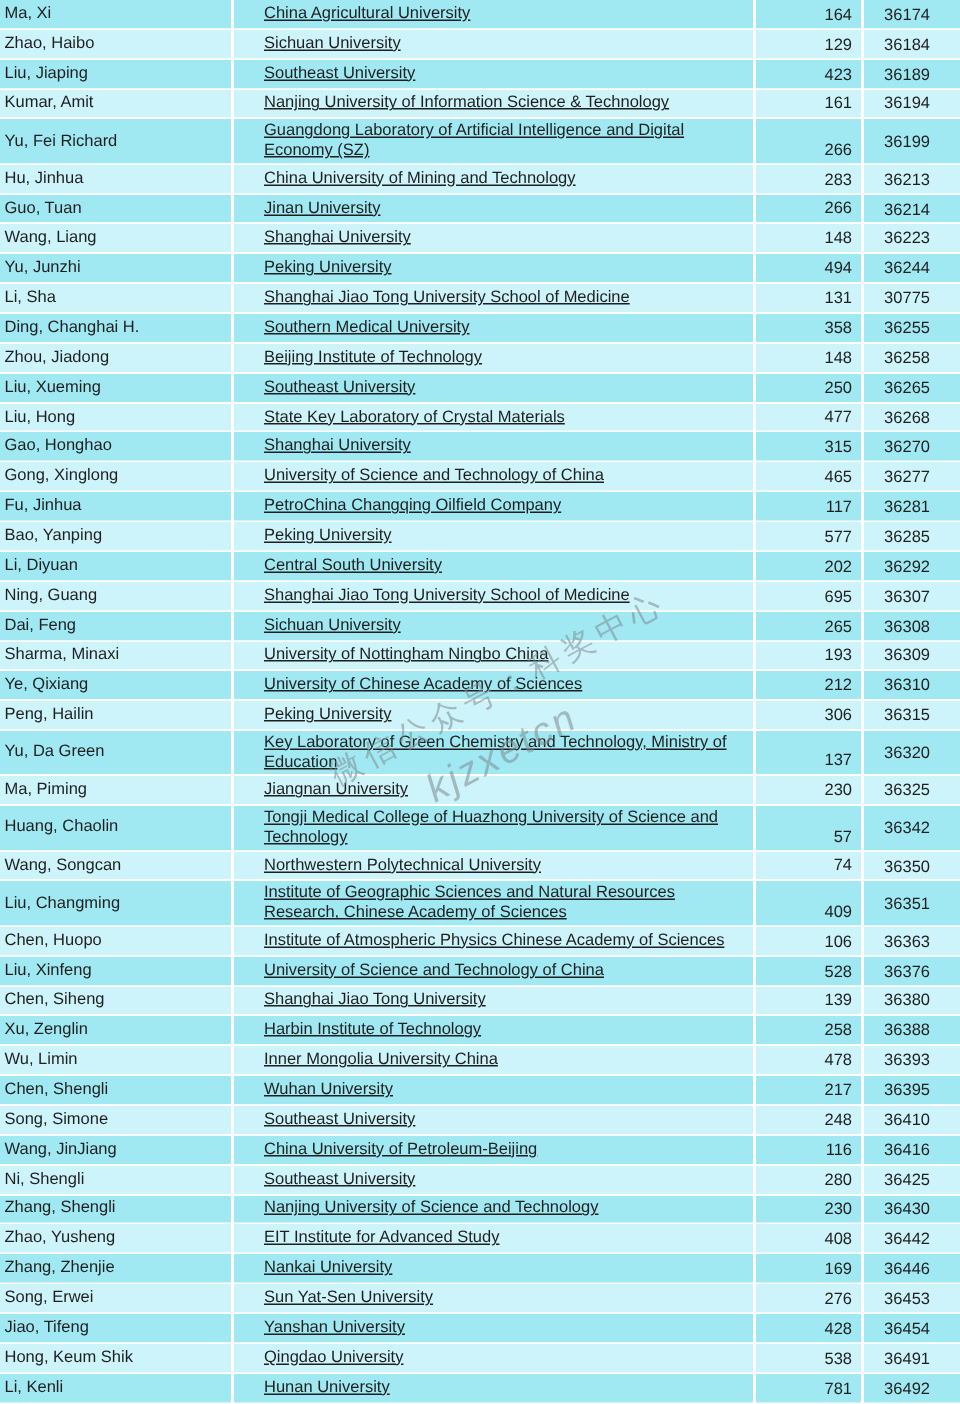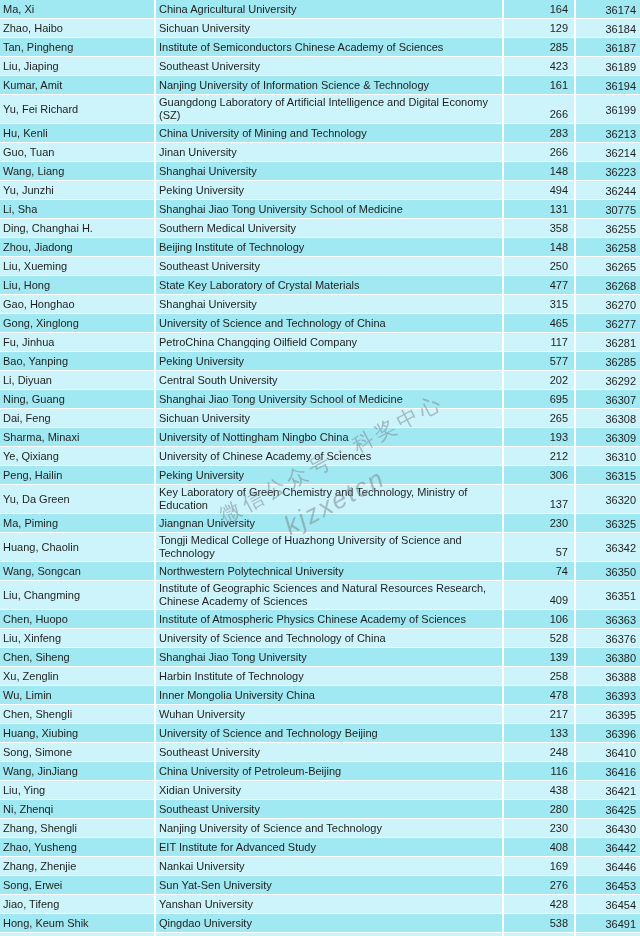--- a/index.html
+++ b/index.html
@@ -22,23 +22,23 @@
     border-bottom: 1.5px solid #ffffff;
     padding: 1px 4px;
     height: 14px;
     overflow: hidden;
     word-wrap: break-word;
   }
   tr:nth-child(odd) td  { background: var(--row-odd,  #a0e8f2); }
   tr:nth-child(even) td { background: var(--row-even, #ccf4fa); }
   td.col-name, td.col-inst, td.col-val { border-right: 2px solid #ffffff; }
   td.col-name { padding-left: 3px;  vertical-align: middle; }
-  td.col-inst { padding-left: 3px;  vertical-align: middle; }
+  td.col-inst { padding-left: 20px;  vertical-align: middle; text-decoration: underline; }
   td.col-val  { text-align: right; vertical-align: bottom; padding-right: 6px; padding-bottom: 2px; padding-left: 16px; }
-  td.col-rank { text-align: right; vertical-align: middle; padding-right: 4px; padding-top: 3px; }
+  td.col-rank { text-align: right; vertical-align: middle; padding-right: 20px; padding-top: 3px; }
   .watermark {
     position: absolute;
     left: 215px; top: 505px;
     transform: rotate(-28deg);
     transform-origin: 0 0;
     color: var(--wm-color, rgba(125,138,144,0.55));
     pointer-events: none;
     white-space: nowrap;
     z-index: 5;
   }
@@ -63,45 +63,39 @@
           <td class="col-val">164</td>
           <td class="col-rank">36174</td>
         </tr>
         <tr>
           <td class="col-name">Zhao, Haibo</td>
           <td class="col-inst">Sichuan University</td>
           <td class="col-val">129</td>
           <td class="col-rank">36184</td>
         </tr>
         <tr>
-          <td class="col-name">Tan, Pingheng</td>
-          <td class="col-inst">Institute of Semiconductors Chinese Academy of Sciences</td>
-          <td class="col-val">285</td>
-          <td class="col-rank">36187</td>
-        </tr>
-        <tr>
           <td class="col-name">Liu, Jiaping</td>
           <td class="col-inst">Southeast University</td>
           <td class="col-val">423</td>
           <td class="col-rank">36189</td>
         </tr>
         <tr>
           <td class="col-name">Kumar, Amit</td>
           <td class="col-inst">Nanjing University of Information Science &amp; Technology</td>
           <td class="col-val">161</td>
           <td class="col-rank">36194</td>
         </tr>
         <tr>
           <td class="col-name">Yu, Fei Richard</td>
           <td class="col-inst">Guangdong Laboratory of Artificial Intelligence and Digital Economy (SZ)</td>
           <td class="col-val">266</td>
           <td class="col-rank">36199</td>
         </tr>
         <tr>
-          <td class="col-name">Hu, Kenli</td>
+          <td class="col-name">Hu, Jinhua</td>
           <td class="col-inst">China University of Mining and Technology</td>
           <td class="col-val">283</td>
           <td class="col-rank">36213</td>
         </tr>
         <tr>
           <td class="col-name">Guo, Tuan</td>
           <td class="col-inst">Jinan University</td>
           <td class="col-val">266</td>
           <td class="col-rank">36214</td>
         </tr>
@@ -267,45 +261,33 @@
           <td class="col-val">478</td>
           <td class="col-rank">36393</td>
         </tr>
         <tr>
           <td class="col-name">Chen, Shengli</td>
           <td class="col-inst">Wuhan University</td>
           <td class="col-val">217</td>
           <td class="col-rank">36395</td>
         </tr>
         <tr>
-          <td class="col-name">Huang, Xiubing</td>
-          <td class="col-inst">University of Science and Technology Beijing</td>
-          <td class="col-val">133</td>
-          <td class="col-rank">36396</td>
-        </tr>
-        <tr>
           <td class="col-name">Song, Simone</td>
           <td class="col-inst">Southeast University</td>
           <td class="col-val">248</td>
           <td class="col-rank">36410</td>
         </tr>
         <tr>
           <td class="col-name">Wang, JinJiang</td>
           <td class="col-inst">China University of Petroleum-Beijing</td>
           <td class="col-val">116</td>
           <td class="col-rank">36416</td>
         </tr>
         <tr>
-          <td class="col-name">Liu, Ying</td>
-          <td class="col-inst">Xidian University</td>
-          <td class="col-val">438</td>
-          <td class="col-rank">36421</td>
-        </tr>
-        <tr>
-          <td class="col-name">Ni, Zhenqi</td>
+          <td class="col-name">Ni, Shengli</td>
           <td class="col-inst">Southeast University</td>
           <td class="col-val">280</td>
           <td class="col-rank">36425</td>
         </tr>
         <tr>
           <td class="col-name">Zhang, Shengli</td>
           <td class="col-inst">Nanjing University of Science and Technology</td>
           <td class="col-val">230</td>
           <td class="col-rank">36430</td>
         </tr>

